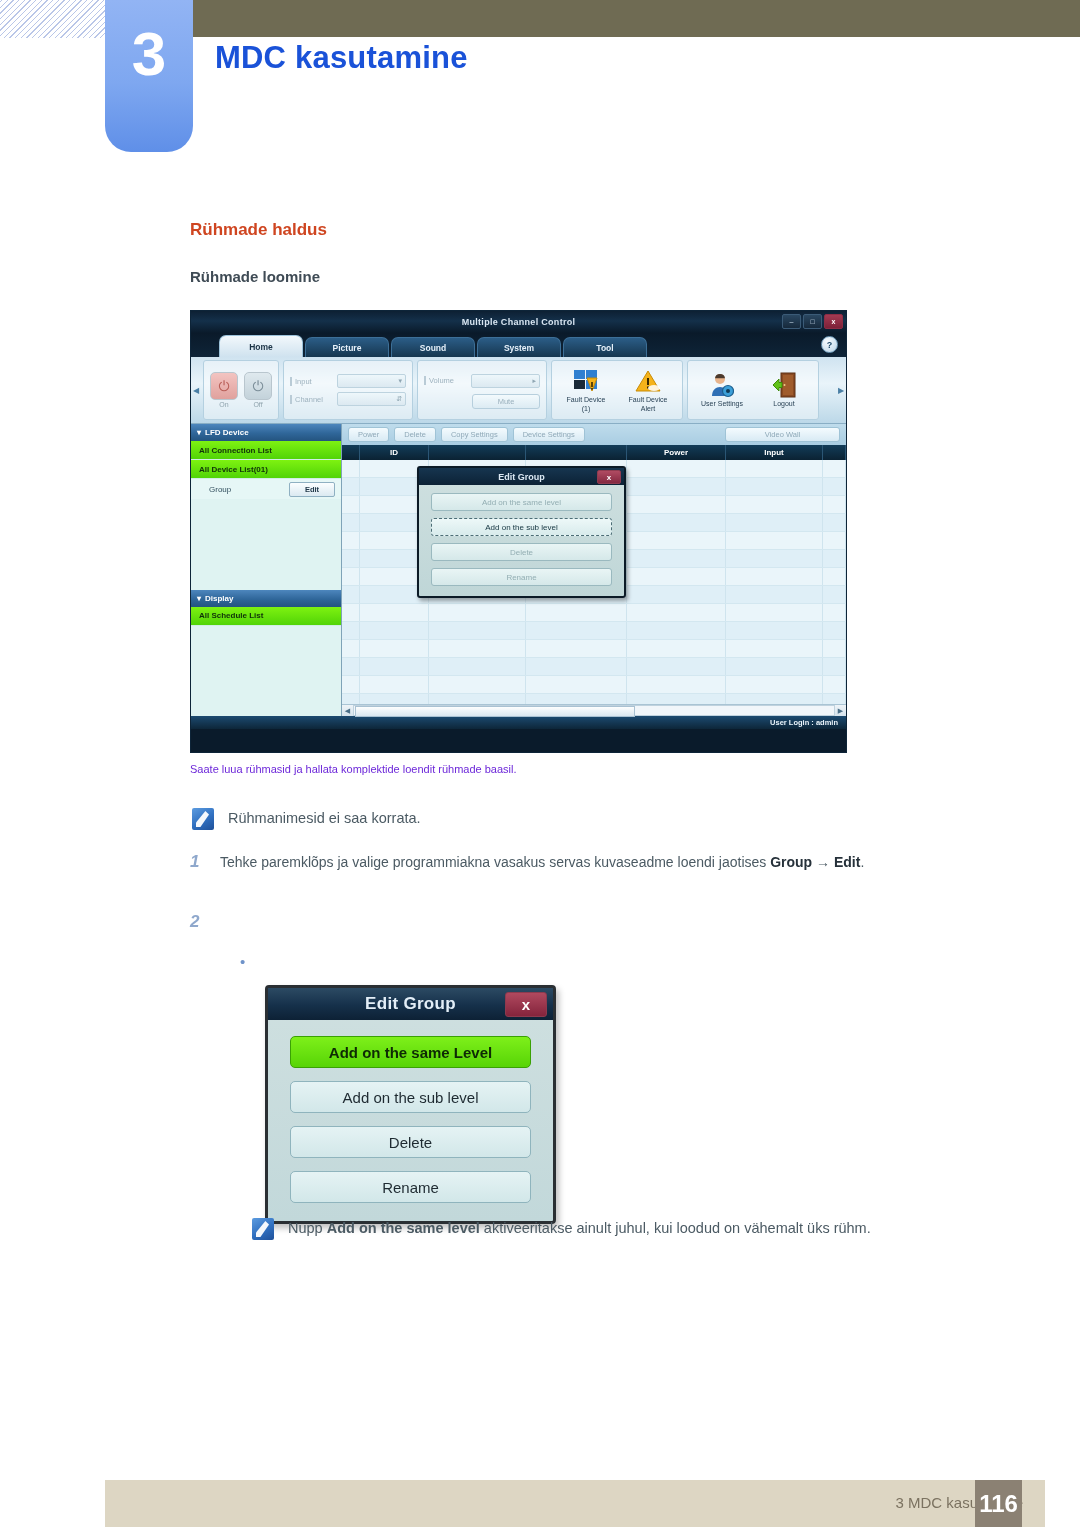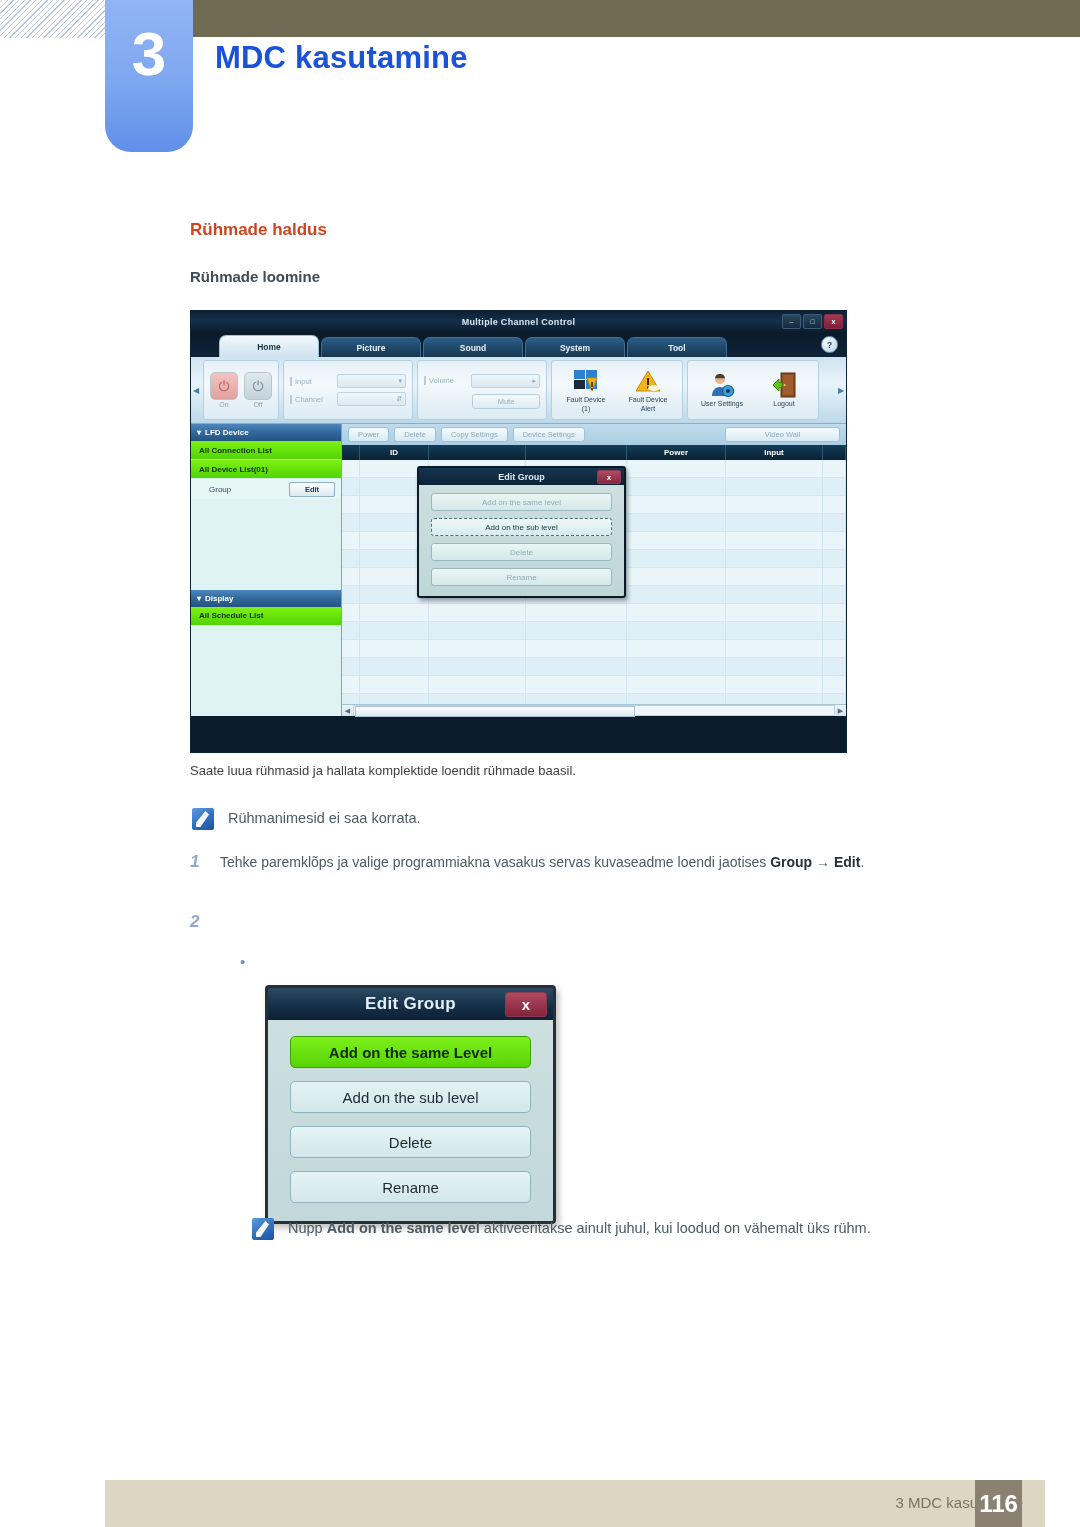--- a/index.html
+++ b/index.html
@@ -62,21 +62,21 @@
     font-size:7px;color:#cfe0ee;
   }
   .win-btn.close{background:linear-gradient(180deg,#a33a52,#7d2138);border-color:#8c2c44;color:#fff;font-weight:bold;}
 
   .mdc-tabs{
     position:relative;height:24px;
     background:linear-gradient(180deg,#0a1a2a 0%,#0e2438 100%);
     display:flex;align-items:flex-end;padding-left:28px;gap:2px;
   }
   .mdc-tab{
-    height:19px;min-width:62px;padding:0 18px;
+    height:19px;min-width:62px;padding:0 10px;
     display:flex;align-items:center;justify-content:center;
     font-size:8.5px;font-weight:bold;color:#e7f1fa;
     background:linear-gradient(180deg,#2b5d87,#16364f);
     border:1px solid #3d6f97;border-bottom:none;
     border-top-left-radius:7px;border-top-right-radius:7px;
   }
   .mdc-tab.active{
     background:linear-gradient(180deg,#f2f8fc,#cfe2ef);
     color:#1b3346;border-color:#9cc2da;height:21px;
   }
@@ -218,21 +218,21 @@
   .dlg-btn{
     height:16px;border:1px solid #9ab9bf;border-radius:3px;
     background:linear-gradient(180deg,#e9f5f5,#d5e8e9);
     display:flex;align-items:center;justify-content:center;
     font-size:8px;color:#93aeb3;
   }
   .dlg-btn.enabled{color:#14343f;border-style:dashed;border-color:#4c6d76;background:linear-gradient(180deg,#edf8f8,#d8ebec);}
 
   
   .para{
-    position:absolute;color:#404040;font-size:13px;line-height:1.45;
+    position:absolute;color:#6d28d9;font-size:11px;line-height:1.45;
   }
   .note{
     position:absolute;display:flex;align-items:flex-start;gap:14px;
   }
   .note-ic{
     width:22px;height:22px;flex:0 0 22px;border-radius:2px;
     background:linear-gradient(150deg,#5d9ce0 0%,#2f6fc0 55%,#1f5098 100%);
     position:relative;overflow:hidden;
   }
   .note-ic:after{
@@ -623,20 +623,23 @@
       <div class="hscroll">
         <div class="hs-arrow">◀</div>
         <div class="hs-track">
           <div class="hs-thumb"></div>
         </div>
         <div class="hs-arrow">▶</div>
       </div>
     </div>
   </div>
 
+  <div class="mdc-status">
+    <span>User Login : admin</span>
+  </div>
 </div>
 
 <div class="para" style="left:190px;top:762px;width:830px;">Saate luua rühmasid ja hallata komplektide loendit rühmade baasil.</div>
 
 <div class="note" style="left:192px;top:808px;width:820px;">
   <div class="note-ic"></div>
   <div class="note-tx">Rühmanimesid ei saa korrata.</div>
 </div>
 
 <div class="step" style="left:190px;top:852px;width:820px;">

